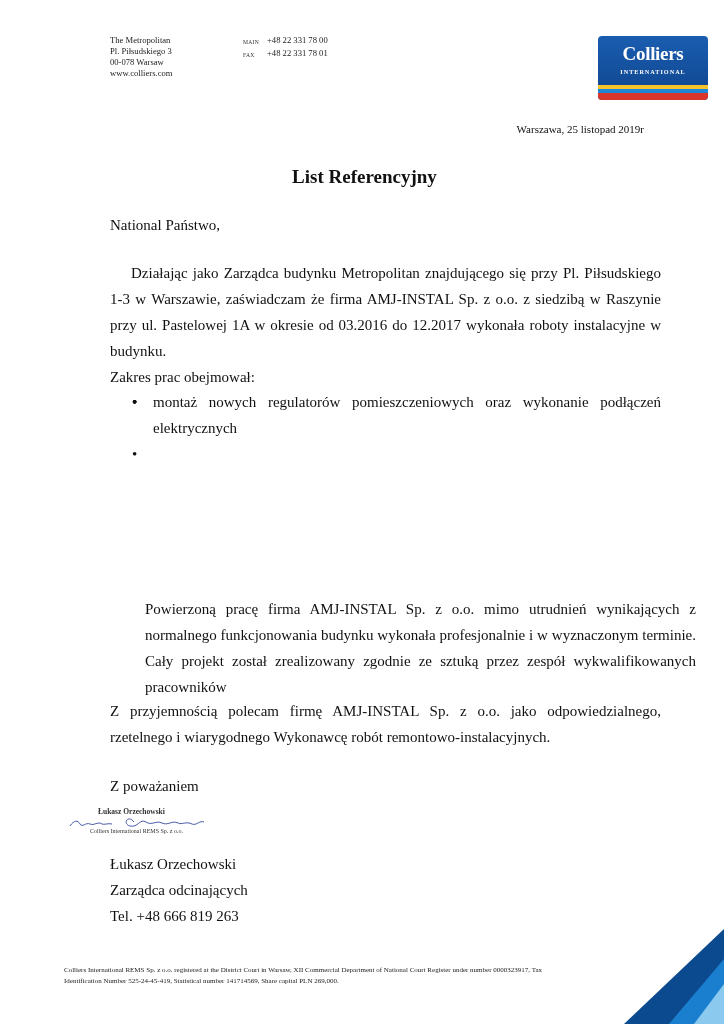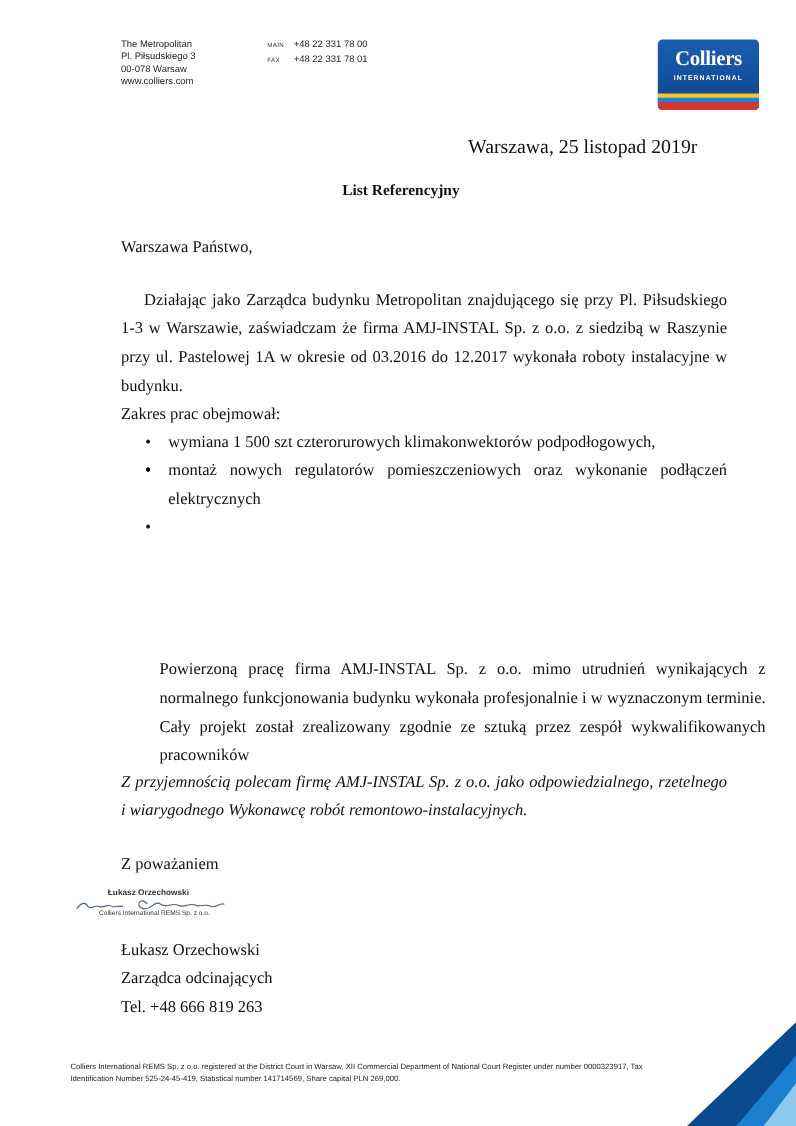--- a/index.html
+++ b/index.html
@@ -1,44 +1,44 @@
 <!DOCTYPE html>
 <html><head>
 <meta charset="utf-8">
 <style>
   html, body { margin:0; padding:0; }
   body { width:724px; height:1024px; background:#ffffff; position:relative; overflow:hidden; color:#111; }
-  .sans { font-family:Liberation Sans, sans-serif; }
+  .sans { font-family:Liberation Serif, serif; }
   .serif { font-family:"Liberation Serif", serif; }
 
   .addr { position:absolute; left:110px; top:35px; font-size:8.6px; line-height:11px; color:#222; }
   .contact { position:absolute; left:243px; top:35px; font-size:8.6px; line-height:11px; color:#222; }
   .contact .row { display:flex; }
   .contact .lbl { width:24px; font-size:5.6px; letter-spacing:0.3px; padding-top:2px; color:#333; }
 
-  .logo { position:absolute; left:598px; top:36px; width:92px; height:64px; border-radius:4px; overflow:hidden;
+  .logo { position:absolute; left:598px; top:36px; width:110px; height:64px; border-radius:4px; overflow:hidden;
           background:linear-gradient(180deg,#1a5db0 0%,#124c98 70%,#0e4088 100%); }
   .logo .brand { position:absolute; left:0; right:0; top:7px; text-align:center; color:#fff; font-size:19px; font-weight:bold; letter-spacing:-0.3px; }
   .logo .sub { position:absolute; left:0; right:0; top:32px; text-align:center; color:#fff; font-size:6.2px; letter-spacing:1px; font-weight:bold; }
   .logo .stripe-y { position:absolute; left:0; right:0; top:49px; height:4px; background:#f5c32c; }
   .logo .stripe-b { position:absolute; left:0; right:0; top:53px; height:4px; background:#1e86d6; }
   .logo .stripe-r { position:absolute; left:0; right:0; top:57px; height:7px; background:#d8362b; }
 
-  .date { position:absolute; right:90px; top:123px; font-size:18px; }
-  .title { position:absolute; left:0; right:0; top:166px; text-align:center; font-size:14px; font-weight:bold; padding-left:5px; }
+  .date { position:absolute; right:80px; top:123px; font-size:11px; }
+  .title { position:absolute; left:0; right:0; top:166px; text-align:center; font-size:19px; font-weight:bold; padding-left:5px; }
 
   .body { position:absolute; left:110px; width:551px; font-size:15px; line-height:26px; }
   .greet { top:212px; }
   .p1 { top:260px; text-align:justify; text-indent:21px; }
   .scope { top:364px; }
   .list { position:absolute; left:130px; width:531px; top:389px; margin:0; padding:0; list-style:none; font-size:15px; line-height:26px; }
   .list li { position:relative; padding-left:23px; text-align:justify; }
   .list li .bul { position:absolute; left:2px; top:0; }
   .p2 { top:596px; text-align:justify;margin-left:35px; }
-  .p3 { top:698px; text-align:justify;font-style:italic; }
+  .p3 { top:698px; text-align:justify; }
   .closing { top:773px; }
 
   .sig { position:absolute; left:68px; top:806px; width:150px; height:36px; }
   .sig .nm { position:absolute; left:30px; top:1px; font-size:7.5px; font-weight:bold; color:#333; }
   .sig .co { position:absolute; left:22px; top:22px; font-size:6px; color:#333; }
   .sig svg { position:absolute; left:0; top:6px; }
 
   .signer { position:absolute; left:110px; top:851px; font-size:15px; line-height:26px; }
 
   .footer { position:absolute; left:64px; top:965px; width:560px; font-size:7px; line-height:11px; color:#222; }
@@ -69,26 +69,26 @@
   <div class="brand serif">Colliers</div>
   <div class="sub sans">INTERNATIONAL</div>
   <div class="stripe-y"></div>
   <div class="stripe-b"></div>
   <div class="stripe-r"></div>
 </div>
 
 <div class="date serif">Warszawa, 25 listopad 2019r</div>
 <div class="title serif">List Referencyjny</div>
 
-<div class="body greet serif">Warszawa Państwo,</div>
+<div class="body greet serif">National Państwo,</div>
 <div class="body p1 serif">Działając jako Zarządca budynku Metropolitan znajdującego się przy Pl. Piłsudskiego 1-3 w Warszawie, zaświadczam że firma AMJ-INSTAL Sp. z o.o. z siedzibą w Raszynie przy ul. Pastelowej 1A w okresie od 03.2016 do 12.2017 wykonała roboty instalacyjne w budynku.</div>
 <div class="body scope serif">Zakres prac obejmował:</div>
 
 <ul class="list serif">
-  <li><span class="bul">•</span><span>wymiana 1 500 szt czterorurowych klimakonwektorów podpodłogowych,</span></li>
+  <li><span class="bul">•</span></li>
   <li><span class="bul">•</span></li>
   <li><span class="bul">•</span></li>
   <li><span class="bul">•</span><span>montaż nowych regulatorów pomieszczeniowych oraz wykonanie podłączeń elektrycznych</span></li>
   <li><span class="bul">•</span></li>
 </ul>
 
 <div class="body p2 serif">Powierzoną pracę firma AMJ-INSTAL Sp. z o.o. mimo utrudnień wynikających z normalnego funkcjonowania budynku wykonała profesjonalnie i w wyznaczonym terminie. Cały projekt został zrealizowany zgodnie ze sztuką przez zespół wykwalifikowanych pracowników</div>
 <div class="body p3 serif">Z przyjemnością polecam firmę AMJ-INSTAL Sp. z o.o. jako odpowiedzialnego, rzetelnego i wiarygodnego Wykonawcę robót remontowo-instalacyjnych.</div>
 <div class="body closing serif">Z poważaniem</div>
 

